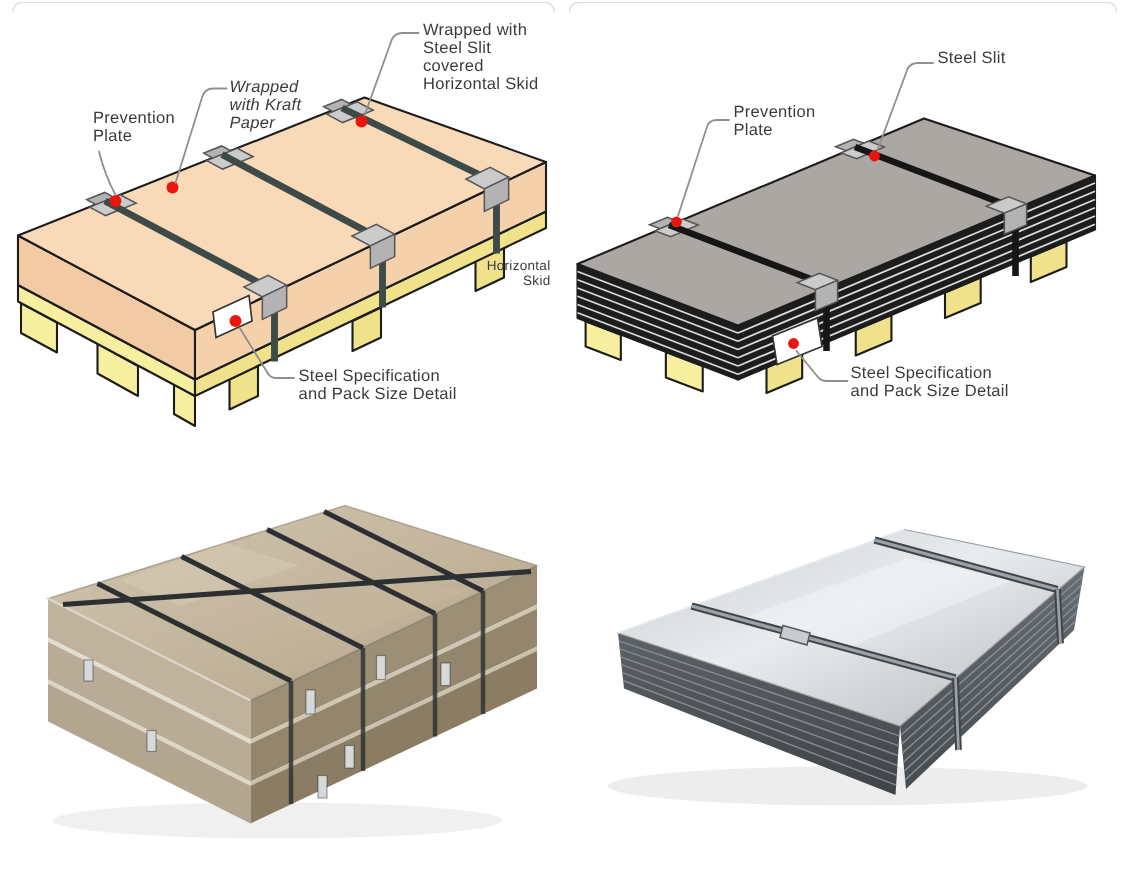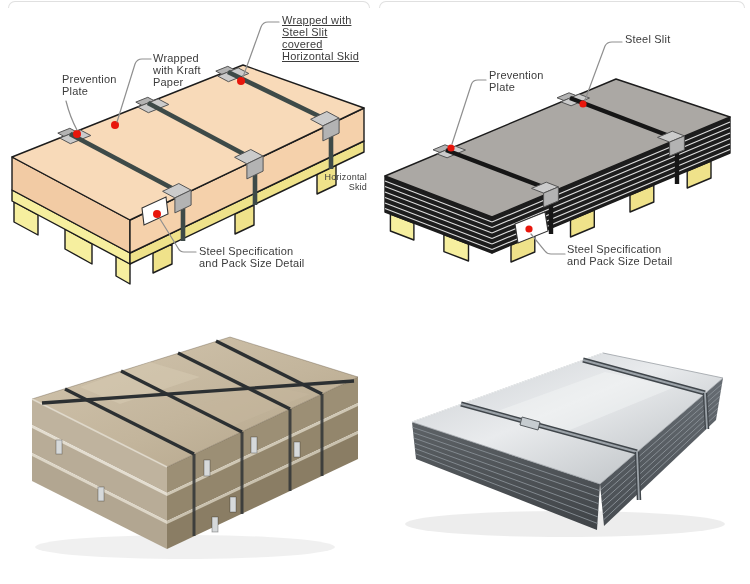--- a/index.html
+++ b/index.html
@@ -89,24 +89,24 @@
       </g>
       <g>
         <path class="s-leader" d="M66,101 Q70,117 77,130"></path>
         <path class="s-leader" d="M151,59 L142,59 Q137,59 135,64 L117,122"></path>
         <path class="s-leader" d="M279,22 L268,22 Q263,22 261,27 L243,77"></path>
         <path class="s-leader" d="M160,219 L178,248 Q180,252 184,252 L196,252"></path>
       </g>
     </svg>
     <div class="lbl" style="left:62px;top:73px;">Prevention
 Plate</div>
-    <div class="lbl" style="left:153px;top:52px;">Wrapped
+    <div class="lbl" style="left:153px;top:52px;font-style:italic;">Wrapped
 with Kraft
 Paper</div>
-    <div class="lbl" style="left:282px;top:14px;text-decoration:underline;">Wrapped with
+    <div class="lbl" style="left:282px;top:14px;">Wrapped with
 Steel Slit
 covered
 Horizontal Skid</div>
     <div class="lbl small" style="left:305px;top:172px;width:62px;">Horizontal
 Skid</div>
     <div class="lbl" style="left:199px;top:245px;">Steel Specification
 and Pack Size Detail</div>
   </section>
 
   <section class="quad" style="left:375px;top:0;">

